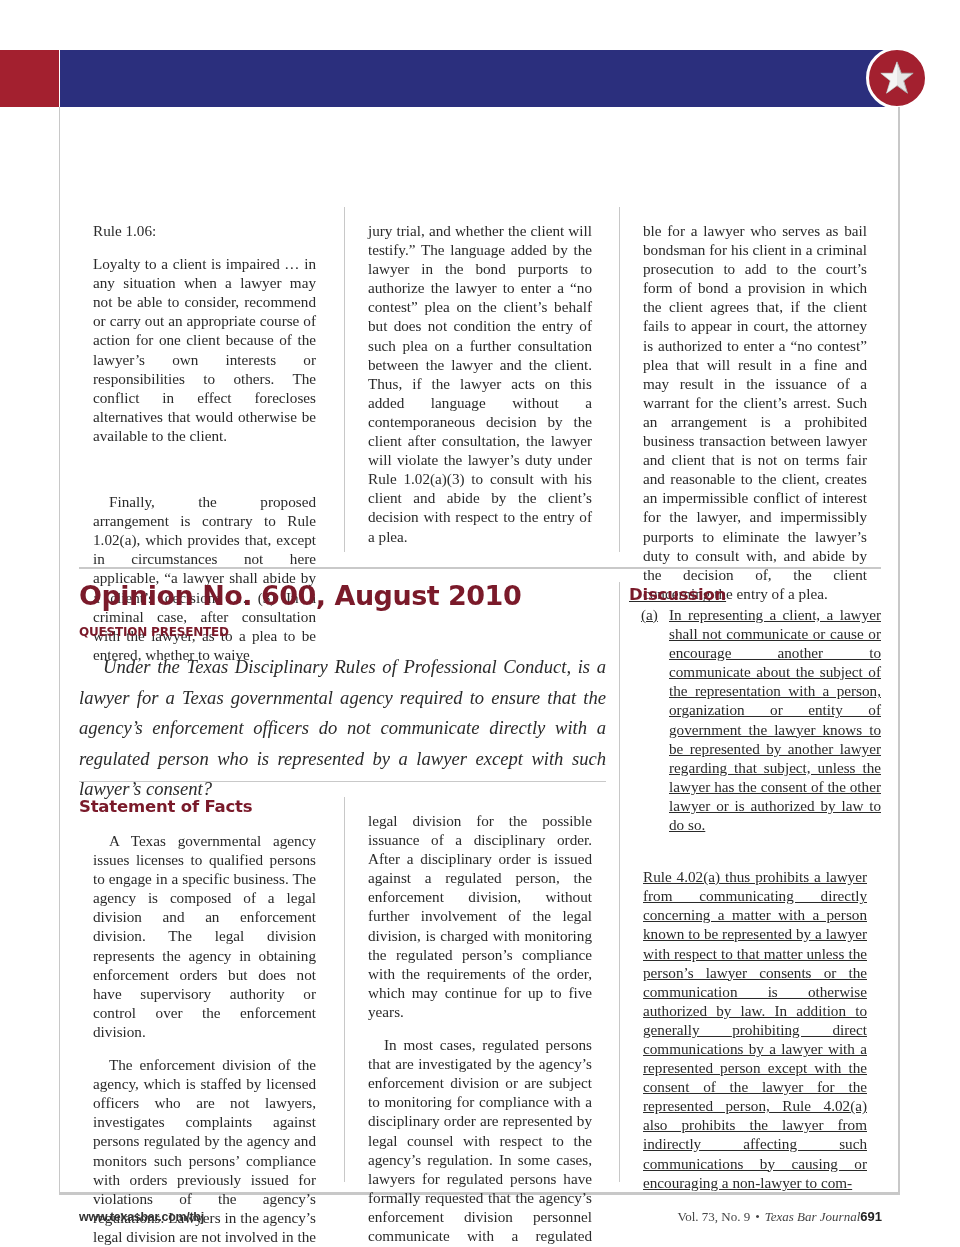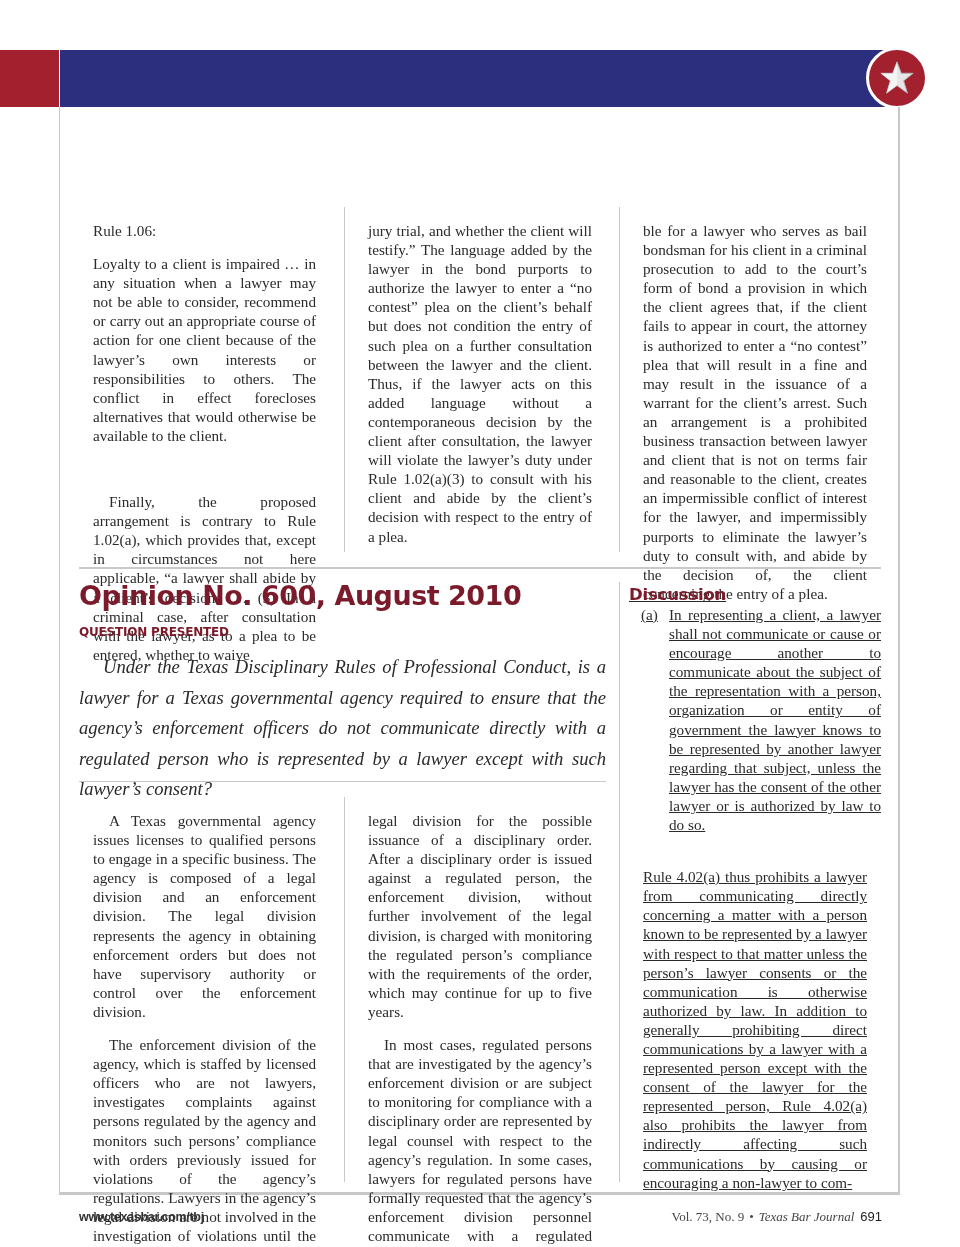--- a/index.html
+++ b/index.html
@@ -34,21 +34,21 @@
   .qp-text { position: absolute; left: 79px; top: 652px; width: 527px; font-style: italic; font-size: 18.6px;
              line-height: 30.5px; text-align: justify; }
 
   .list-item { display: flex; }
   .list-marker { width: 26px; flex: none; padding-left: 12px; }
   .list-text { flex: 1; text-align: justify; }
 
   .footer-url { position: absolute; left: 79px; top: 1210px; font-family: "Liberation Sans", sans-serif; font-size: 12.5px; font-weight: bold; color: #333; letter-spacing: -0.3px; }
   .footer-right { position: absolute; right: 78px; top: 1209px; font-size: 13px; color: #444; }
   .footer-right .journal { font-style: italic; }
-  .footer-right .page-num { font-family: "Liberation Sans", sans-serif; font-weight: normal; color: #222; margin-left: 6px; }
+  .footer-right .page-num { font-family: "Liberation Sans", sans-serif; font-weight: bold; color: #222; margin-left: 0; }
   .bullet { margin: 0 5px; }
 </style>
 </head>
 <body>
 
 <div class="banner-red"></div>
 <div class="banner-blue"></div>
 <div class="banner-seal">
   <svg viewBox="0 0 40 40">
     <polygon points="20,3 24.5,15 37,15 27,23 31,36 20,28 9,36 13,23 3,15 15.5,15" fill="#e6e6e6" stroke="#b0b0b0" stroke-width="1"></polygon>
@@ -79,20 +79,21 @@
 <div class="hrule" style="left:79px; top:567px; width:802px;"></div>
 
 <div class="opinion-title">Opinion No. 600, August 2010</div>
 <div class="qp-head">QUESTION PRESENTED</div>
 <div class="qp-text">
   <span style="display:inline-block; width:24px;"></span><span>Under the Texas Disciplinary Rules of Professional Conduct, is a lawyer for a Texas governmental agency required to ensure that the agency’s enforcement officers do not communicate directly with a regulated person who is represented by a lawyer except with such lawyer’s consent?</span>
 </div>
 <div class="hrule" style="left:79px; top:781px; width:527px; height:1px;"></div>
 
 <div class="col" style="left:79px; top:797px; width:251px;">
+  <div class="sect-head" style="font-size:16.5px;">Statement of Facts</div>
   <p class="indent">A Texas governmental agency issues licenses to qualified persons to engage in a specific business. The agency is composed of a legal division and an enforcement division. The legal division represents the agency in obtaining enforcement orders but does not have supervisory authority or control over the enforcement division.</p>
   <p class="indent">The enforcement division of the agency, which is staffed by licensed officers who are not lawyers, investigates complaints against persons regulated by the agency and monitors such persons’ compliance with orders previously issued for violations of the agency’s regulations. Lawyers in the agency’s legal division are not involved in the investigation of violations until the matter is referred to the</p>
 </div>
 <div class="vrule" style="left:344px; top:797px; height:385px;"></div>
 
 <div class="col" style="left:354px; top:797px; width:252px;">
   <p>legal division for the possible issuance of a disciplinary order. After a disciplinary order is issued against a regulated person, the enforcement division, without further involvement of the legal division, is charged with monitoring the regulated person’s compliance with the requirements of the order, which may continue for up to five years.</p>
   <p class="indent" style="margin-top:2px;">In most cases, regulated persons that are investigated by the agency’s enforcement division or are subject to monitoring for compliance with a disciplinary order are represented by legal counsel with respect to the agency’s regulation. In some cases, lawyers for regulated persons have formally requested that the agency’s enforcement division personnel communicate with a regulated person only through the particular regulated person’s lawyer.</p>
 </div>
 <div class="vrule" style="left:619px; top:582px; height:600px;"></div>

